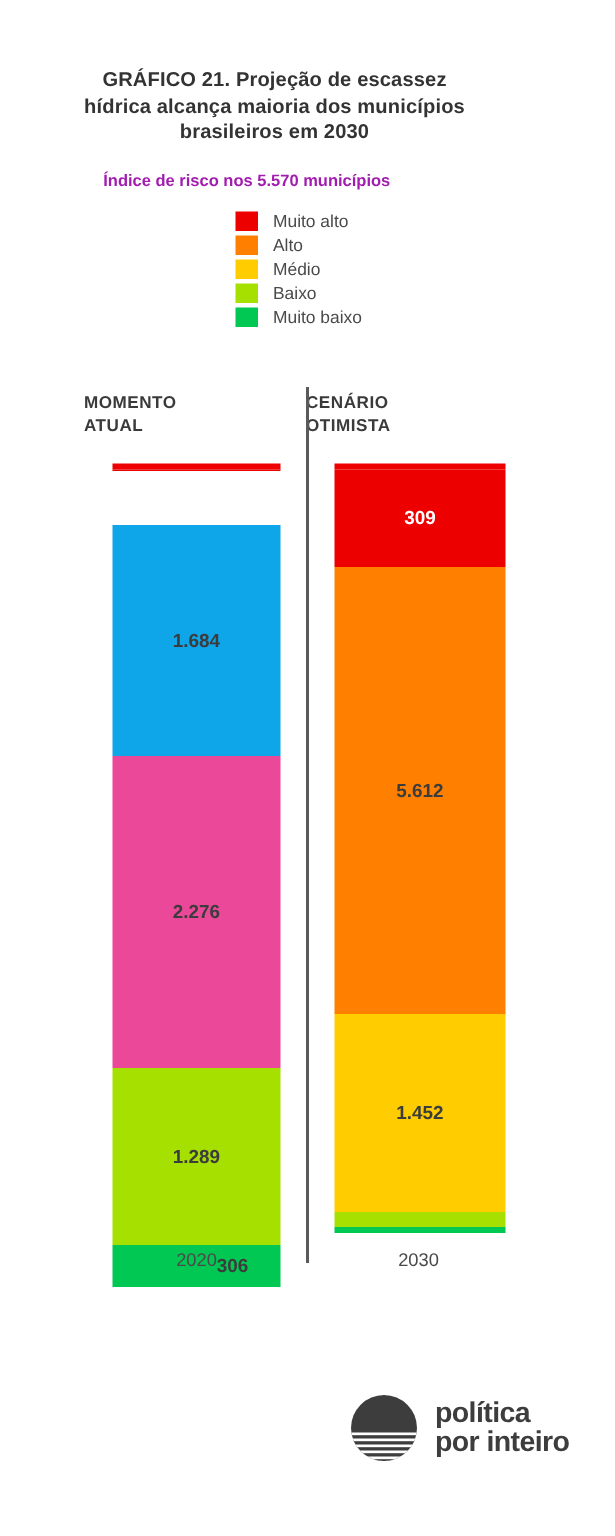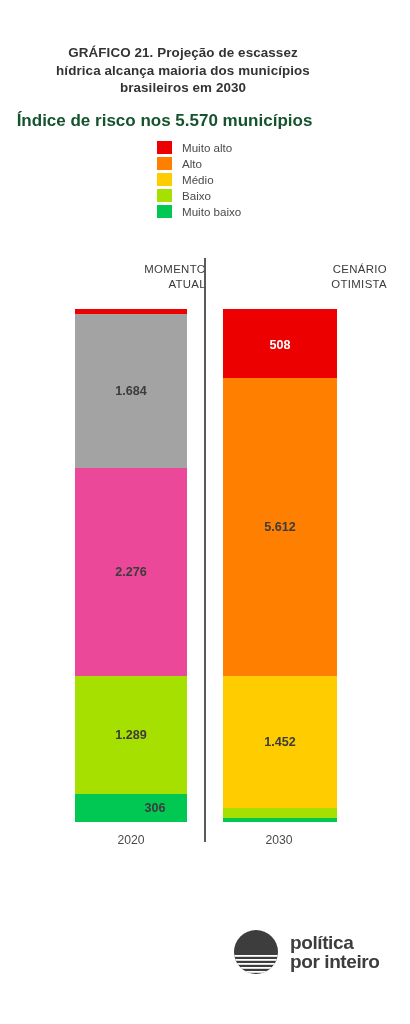--- a/index.html
+++ b/index.html
@@ -16,44 +16,44 @@
   
   .title{
     position:absolute;left:0;top:44px;width:366px;
     text-align:center;
     font-size:13.4px;font-weight:bold;line-height:17.5px;
     color:#333333;letter-spacing:.1px;
   }
   .subtitle{
     position:absolute;left:0;top:113px;width:329px;
     text-align:center;
-    font-size:17px;font-weight:bold;line-height:16px;
-    color:#14532d;
+    font-size:11px;font-weight:bold;line-height:16px;
+    color:#a21caf;
   }
 
   
   .legend{
     position:absolute;left:157px;top:140px;
     display:flex;flex-direction:column;gap:2px;
   }
   .legend-item{display:flex;align-items:center;height:14px;}
   .legend-swatch{width:15px;height:13px;display:inline-block;flex:none;}
   .legend-label{
     margin-left:10px;font-size:11.6px;line-height:13px;color:#4a4a4a;
     white-space:nowrap;
   }
 
   
   .col-head{
     position:absolute;top:262px;width:150px;
-    text-align:right;font-size:11.4px;font-weight:normal;
+    text-align:left;font-size:11.4px;font-weight:bold;
     line-height:14.5px;color:#3a3a3a;letter-spacing:.35px;
   }
   .col-head.left{left:56px;}
-  .col-head.right{left:204px;margin-left:33px;}
+  .col-head.right{left:204px;}
 
   
   .divider{
     position:absolute;left:204px;top:258px;width:2px;height:584px;
     background:#5a5a5a;
   }
 
   
   .accent{
     position:absolute;height:4px;background:#ee0000;
@@ -151,36 +151,36 @@
     <div>OTIMISTA</div>
   </div>
 
   <div class="divider"></div>
 
   <div class="accent left"></div>
   <div class="accent right"></div>
 
   <div class="bar left" id="bar-0">
       <div class="seg" style="flex: 0 0 0.2693%; background: rgb(236, 0, 0);"></div>
-      <div class="seg" style="flex: 0 0 30.2334%; background: #a3a3a3;">
+      <div class="seg" style="flex: 0 0 30.2334%; background: #0ea5e9; margin-top: 36px;">
         <span class="seg-label" style="color: rgb(60, 60, 60);">1.684</span>
       </div>
       <div class="seg" style="flex: 0 0 40.8618%; background: #ec4899;">
         <span class="seg-label" style="color: rgb(60, 60, 60);">2.276</span>
       </div>
       <div class="seg" style="flex: 0 0 23.1418%; background: rgb(166, 224, 0);">
         <span class="seg-label" style="color: rgb(60, 60, 60);">1.289</span>
       </div>
       <div class="seg" style="flex: 0 0 5.49372%; background: rgb(0, 200, 83); padding-left: 48px;">
         <span class="seg-label" style="color: rgb(60, 60, 60);">306</span>
       </div>
     </div>
   <div class="bar right" id="bar-1">
       <div class="seg" style="flex: 0 0 12.711%; background: rgb(236, 0, 0);">
-        <span class="seg-label" style="color: rgb(255, 255, 255);">508</span>
+        <span class="seg-label" style="color: rgb(255, 255, 255);">309</span>
       </div>
       <div class="seg" style="flex: 0 0 58.5458%; background: rgb(255, 128, 0);">
         <span class="seg-label" style="color: rgb(60, 60, 60);">5.612</span>
       </div>
       <div class="seg" style="flex: 0 0 26.0682%; background: rgb(255, 204, 0);">
         <span class="seg-label" style="color: rgb(60, 60, 60);">1.452</span>
       </div>
       <div class="seg" style="flex: 0 0 1.95691%; background: rgb(166, 224, 0);"></div>
       <div class="seg" style="flex: 0 0 0.718133%; background: rgb(0, 200, 83);"></div>
     </div>

